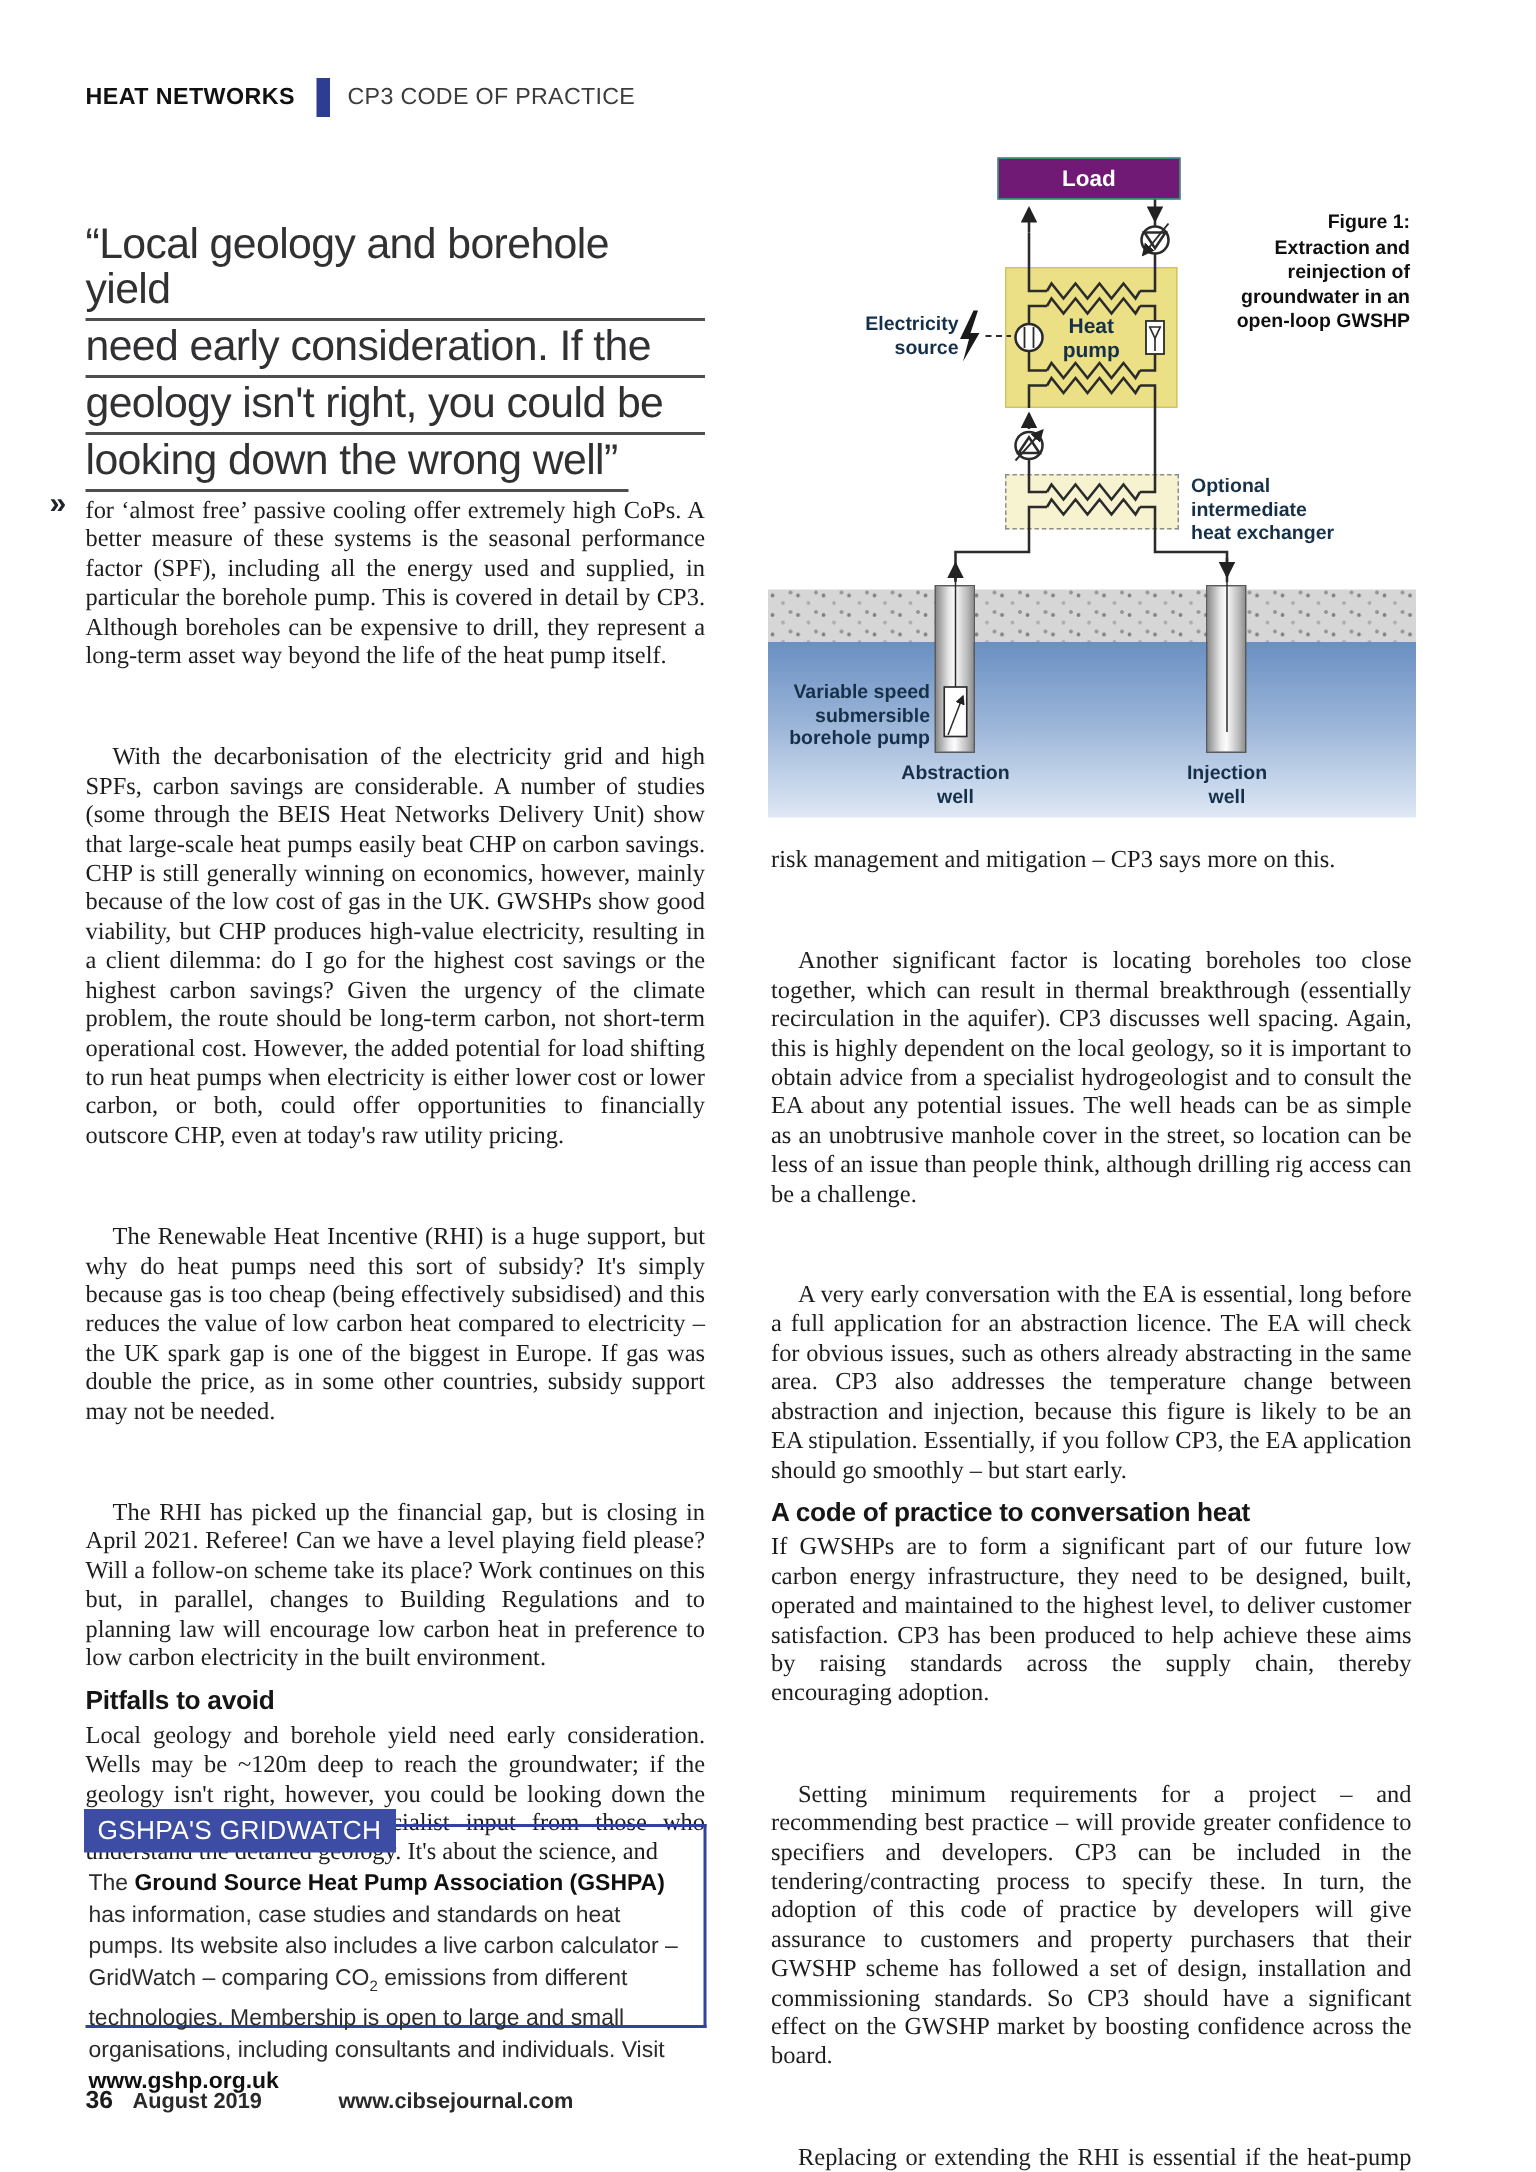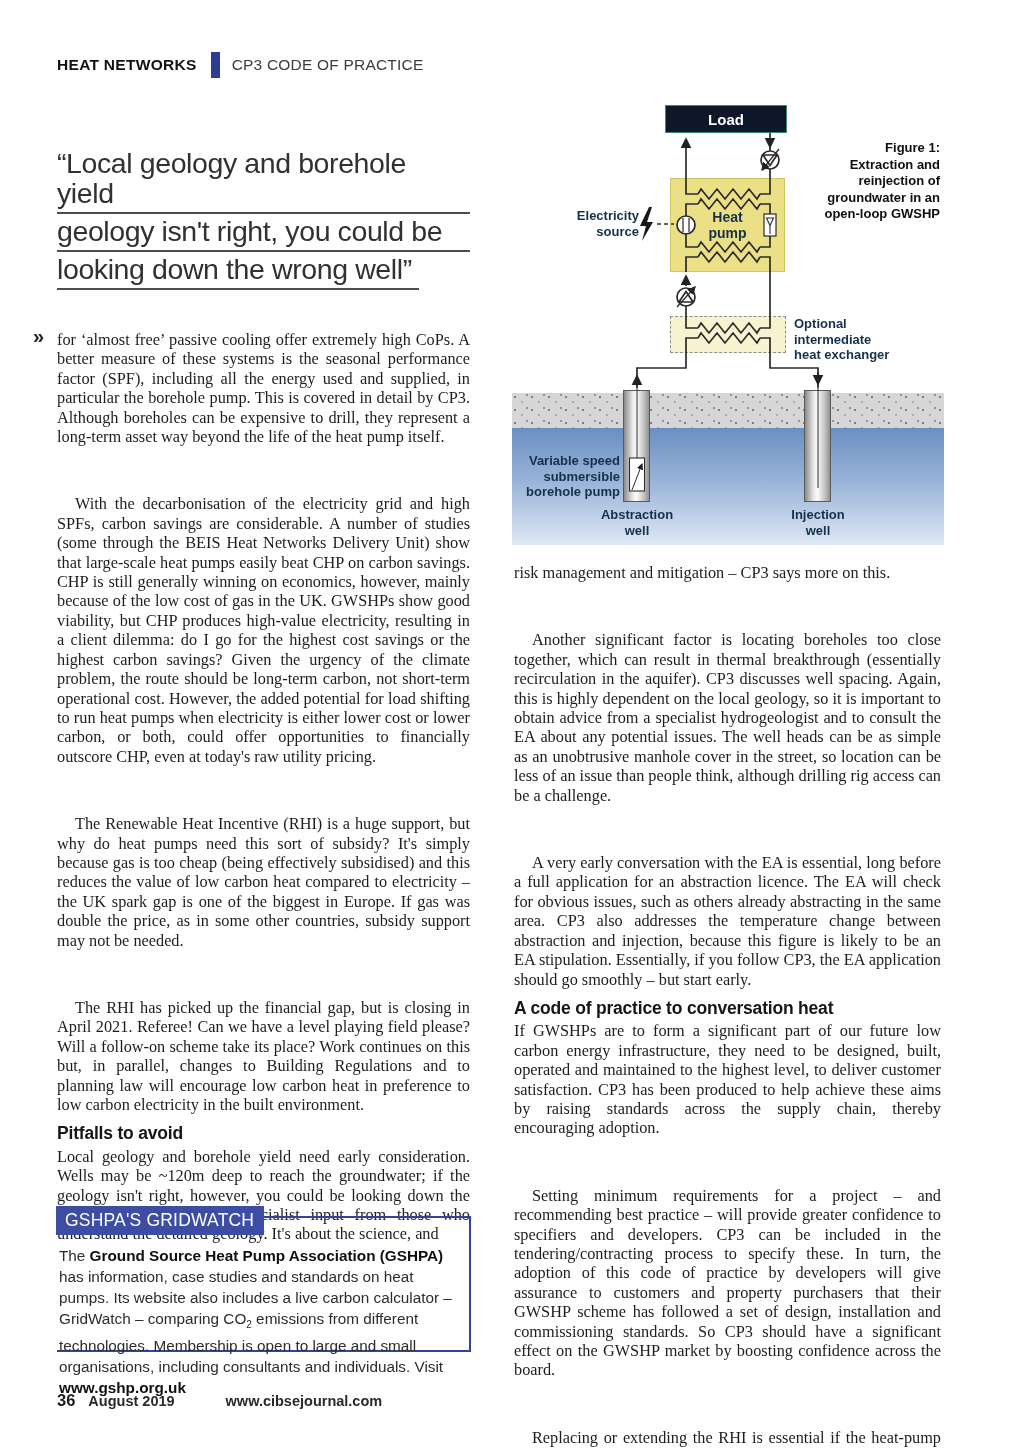--- a/index.html
+++ b/index.html
@@ -47,21 +47,21 @@
             display:flex;align-items:center;padding-left:9px;box-sizing:border-box;letter-spacing:.2px;}
   .gbox-text{padding:27px 10px 0 2px;font-family:"Liberation Sans", sans-serif;
              font-size:15.3px;line-height:21px;color:#2c2c2c;text-align:left;}
   .gbox-text b{color:#101010;}
   .gbox-text sub{font-size:10px;}
 
   
   #figure{position:absolute;left:512px;top:95px;width:432px;height:455px;
           font-family:"Liberation Sans", sans-serif;}
   .fig-box{position:absolute;box-sizing:border-box;}
-  .load-box{left:153px;top:10px;width:122px;height:28px;background:#0f172a;border:1px solid #3c8a70;
+  .load-box{left:153px;top:10px;width:122px;height:28px;background:#701a75;border:1px solid #3c8a70;
             display:flex;align-items:center;justify-content:center;color:#fff;font-size:15px;font-weight:bold;}
   .hp-box{left:158px;top:83px;width:115px;height:94px;background:#ebe085;border:1px solid #d3c463;}
   .hx-box{left:158px;top:221px;width:116px;height:37px;background:#f7f2d0;border:1.5px dashed #8d8d8d;}
   .ground{left:0;top:298px;width:432px;height:35px;background-color:#d6d6d6;
      background-image:radial-gradient(circle at 3px 4px,#7e7e7e 1px,transparent 1.5px),
                       radial-gradient(circle at 10px 9px,#ababab 1px,transparent 1.5px),
                       radial-gradient(circle at 15px 2px,#949494 1px,transparent 1.5px);
      background-size:17px 13px;}
   .aquifer{left:0;top:333px;width:432px;height:117px;
      background:linear-gradient(180deg,#6a8fc2 0%,#9cb6d9 48%,#dfe8f5 100%);}
@@ -88,20 +88,21 @@
 <div id="page">
 
   <div class="hdr">
     <span class="sect">HEAT NETWORKS</span>
     <span class="bar"></span>
     <span class="topic">CP3 CODE OF PRACTICE</span>
   </div>
 
   <div class="pq">
     <div class="pq-line">“Local geology and borehole yield</div>
+    <div class="pq-line">need early consideration. If the</div>
     <div class="pq-line">geology isn't right, you could be</div>
     <div class="pq-line">looking down the wrong well”</div>
   </div>
 
   <div id="left-col" class="col">
     <p style="position:relative">
       <span class="cont-marker">»</span>
       <span>for ‘almost free’ passive cooling offer extremely high CoPs. A better measure of these systems is the seasonal performance factor (SPF), including all the energy used and supplied, in particular the borehole pump. This is covered in detail by CP3. Although boreholes can be expensive to drill, they represent a long-term asset way beyond the life of the heat pump itself.</span>
     </p>
     <p class="ind">With the decarbonisation of the electricity grid and high SPFs, carbon savings are considerable. A number of studies (some through the BEIS Heat Networks Delivery Unit) show that large-scale heat pumps easily beat CHP on carbon savings. CHP is still generally winning on economics, however, mainly because of the low cost of gas in the UK. GWSHPs show good viability, but CHP produces high-value electricity, resulting in a client dilemma: do I go for the highest cost savings or the highest carbon savings? Given the urgency of the climate problem, the route should be long-term carbon, not short-term operational cost. However, the added potential for load shifting to run heat pumps when electricity is either lower cost or lower carbon, or both, could offer opportunities to financially outscore CHP, even at today's raw utility pricing.</p>

